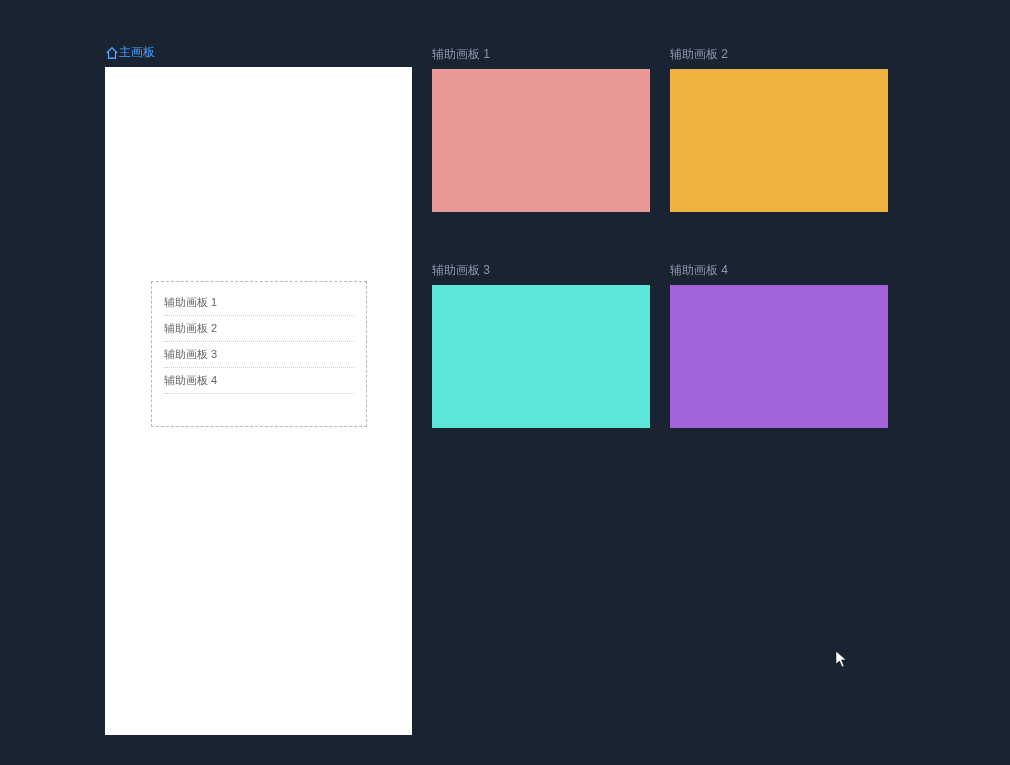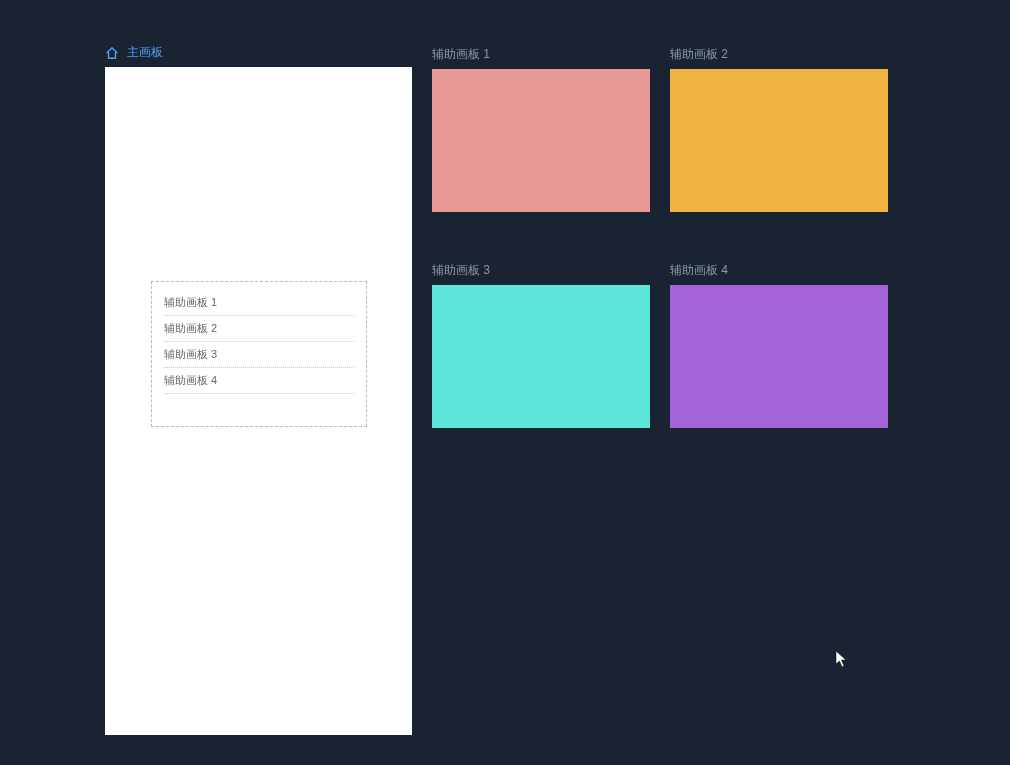--- a/index.html
+++ b/index.html
@@ -16,21 +16,20 @@
       overflow: hidden;
     }
     .main-board-container {
       position: absolute;
       left: 105px;
       top: 44px;
     }
     .main-board-header {
       display: flex;
       align-items: center;
-      gap: 8px;
       margin-bottom: 6px;
     }
     .home-icon {
       width: 14px;
       height: 14px;
       display: inline-block;
     }
     .home-icon svg {
       width: 100%;
       height: 100%;

